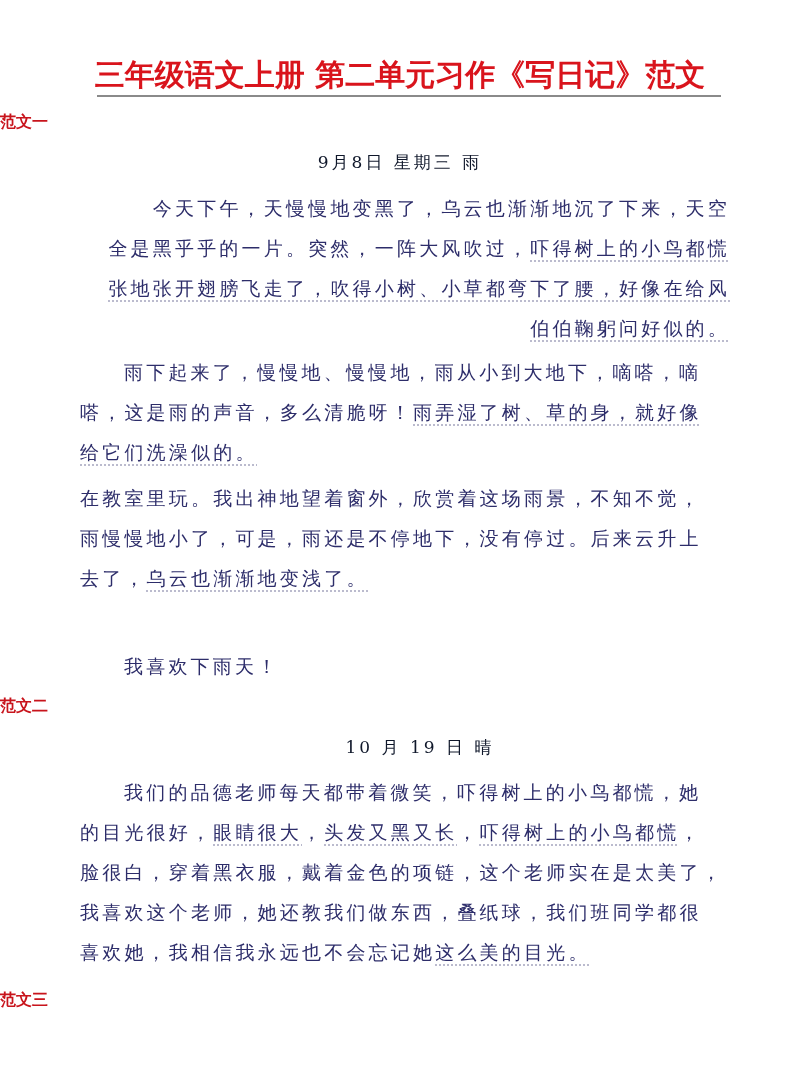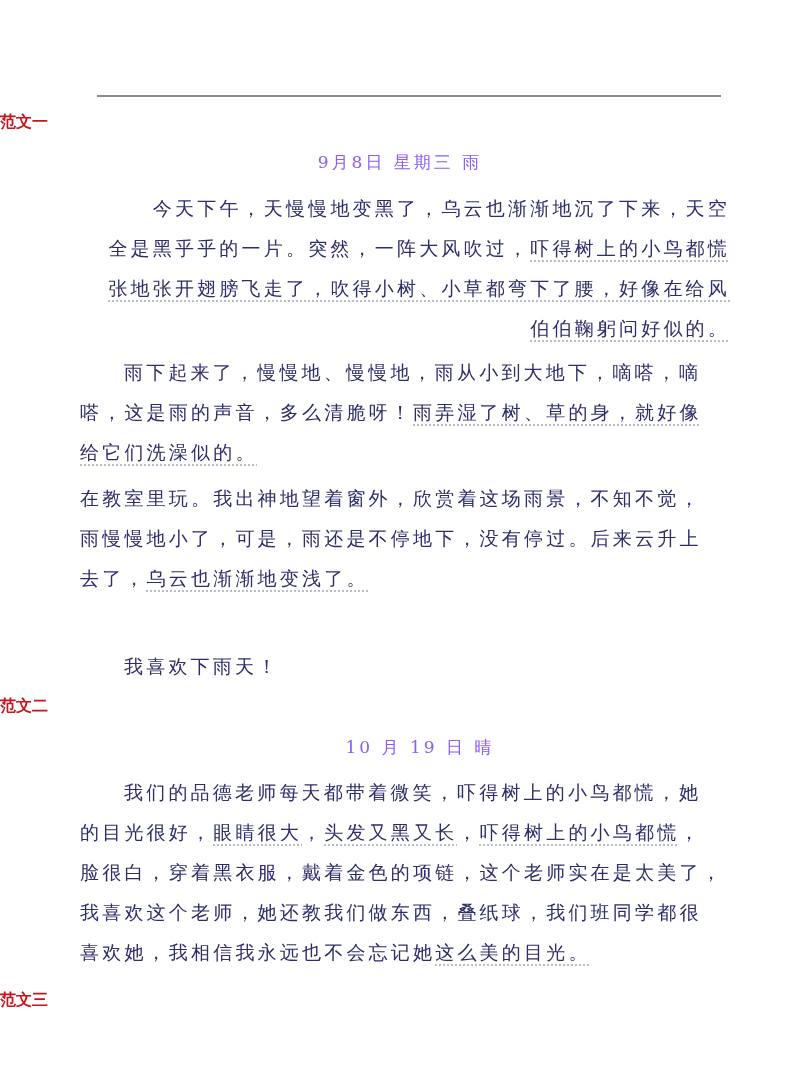--- a/index.html
+++ b/index.html
@@ -19,38 +19,39 @@
     position: absolute; left: 97px; top: 95px; width: 624px; height: 0;
     border-top: 2px solid #8a8a8a;
   }
   .section-heading {
     position: absolute; left: 0; width: 800px; text-align: left;
     color: #c8141c; font-family: "DejaVu Sans", "Liberation Sans", sans-serif;
     font-weight: bold; font-size: 16px; line-height: 28px;
   }
   .date {
     position: absolute; left: 0; width: 800px; text-align: center;
-    color: #8b5cf6; font-size: 17px; line-height: 24px; letter-spacing: 3px;
+    color: #0f172a; font-size: 17px; line-height: 24px; letter-spacing: 3px;
   }
   .para {
     position: absolute; left: 80px; width: 650px;
     color: #2d2d6a; font-size: 19px; line-height: 40px;
     letter-spacing: 3.2px;
   }
   .para .ind { display: inline-block; width: 44px; }
   .ul {
     text-decoration: underline dotted #b8b8cc;
     text-underline-offset: 6px;
   }
   .line { display: block; white-space: nowrap; height: 40px; }
 </style>
 </head>
 <body>
 
 <div class="page">
+  <div class="title">三年级语文上册  第二单元习作《写日记》范文</div>
   <div class="rule"></div>
 
   <div class="section-heading" style="top:108px;">范文一</div>
   <div class="date" style="top:150px;">9月8日  星期三  雨</div>
 
   <div class="para" style="top:188px;text-align:right;">
     <span class="line"><span class="ind"></span><span>今天下午，天慢慢地变黑了，乌云也渐渐地沉了下来，天空</span></span>
     <span class="line"><span>全是黑乎乎的一片。突然，一阵大风吹过，</span><span class="ul">吓得树上的小鸟都慌</span></span>
     <span class="line"><span class="ul">张地张开翅膀飞走了，吹得小树、小草都弯下了腰，好像在给风</span></span>
     <span class="line"><span class="ul">伯伯鞠躬问好似的。</span></span>

